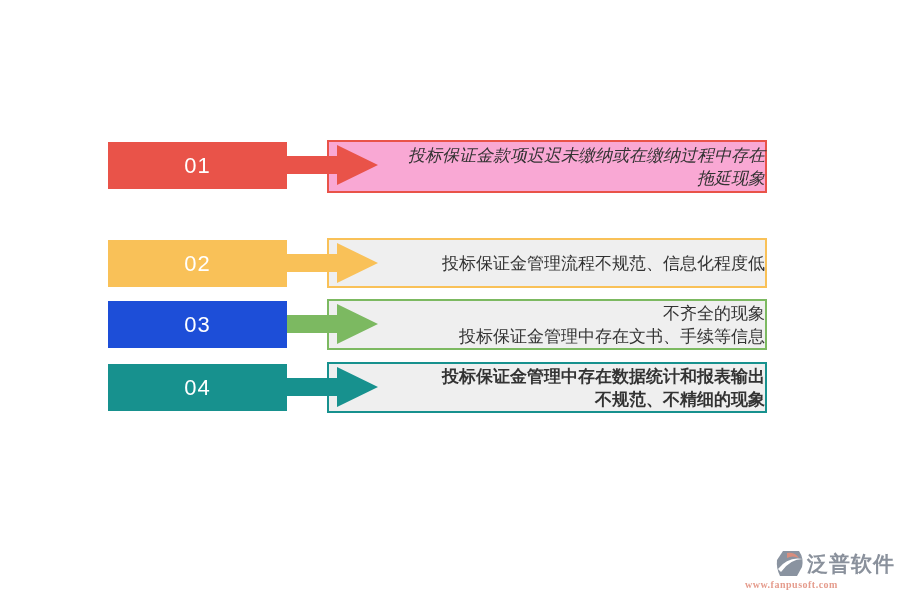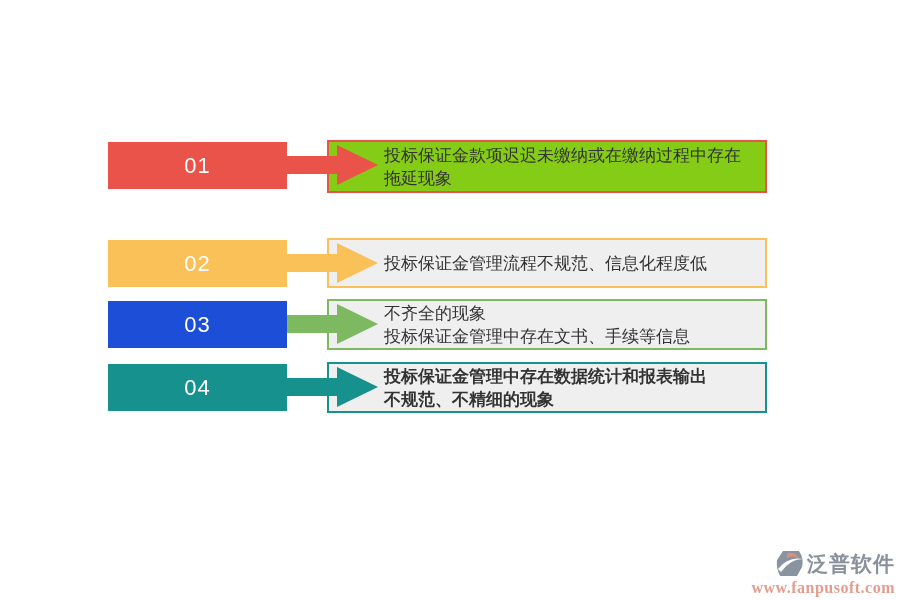--- a/index.html
+++ b/index.html
@@ -13,20 +13,21 @@
     width: 900px;
     height: 600px;
     background: #ffffff;
     overflow: hidden;
   }
   .row {
     position: absolute;
     left: 0;
     width: 812px;
     height: 51px;
+    text-align: right;
   }
   .num-bar {
     position: absolute;
     left: 108px;
     top: 2px;
     width: 179px;
     height: 47px;
     display: flex;
     align-items: center;
     justify-content: center;
@@ -87,41 +88,40 @@
     align-items: flex-start;
     justify-content: flex-end;
     gap: 2px;
   }
   .wm-name {
     font-size: 21px;
     font-weight: bold;
     letter-spacing: 1px;
   }
   .wm-url {
-    font-size: 16px;
+    font-size: 10px;
     font-weight: bold;
     letter-spacing: 0.5px;
-    text-align: right;
     margin-top: 1px;
     font-family: "Liberation Serif", "DejaVu Serif", serif;
   }
 </style>
 </head>
 <body>
 
 <div class="canvas">
 
   <div class="row row-1">
     <div class="num-bar" style="background-color: rgb(233, 83, 73);">
       <span class="num">01</span>
     </div>
     <svg class="arrow" viewBox="0 0 91 47" preserveAspectRatio="none">
       <polygon points="0,14 50,14 50,3 91,23 50,43 50,32 0,32" style="fill: rgb(233, 83, 73);"></polygon>
     </svg>
-    <div class="textbox" style="border-color: rgb(233, 83, 73); background-color: #84cc16;">
+    <div class="textbox" style="border-color: rgb(233, 83, 73); background-color: #f9a8d4; font-style: italic;">
       <div class="line">投标保证金款项迟迟未缴纳或在缴纳过程中存在</div>
       <div class="line">拖延现象</div>
     </div>
   </div>
 
   <div class="row row-2">
     <div class="num-bar" style="background-color: rgb(249, 193, 88);">
       <span class="num">02</span>
     </div>
     <svg class="arrow" viewBox="0 0 91 47" preserveAspectRatio="none">

